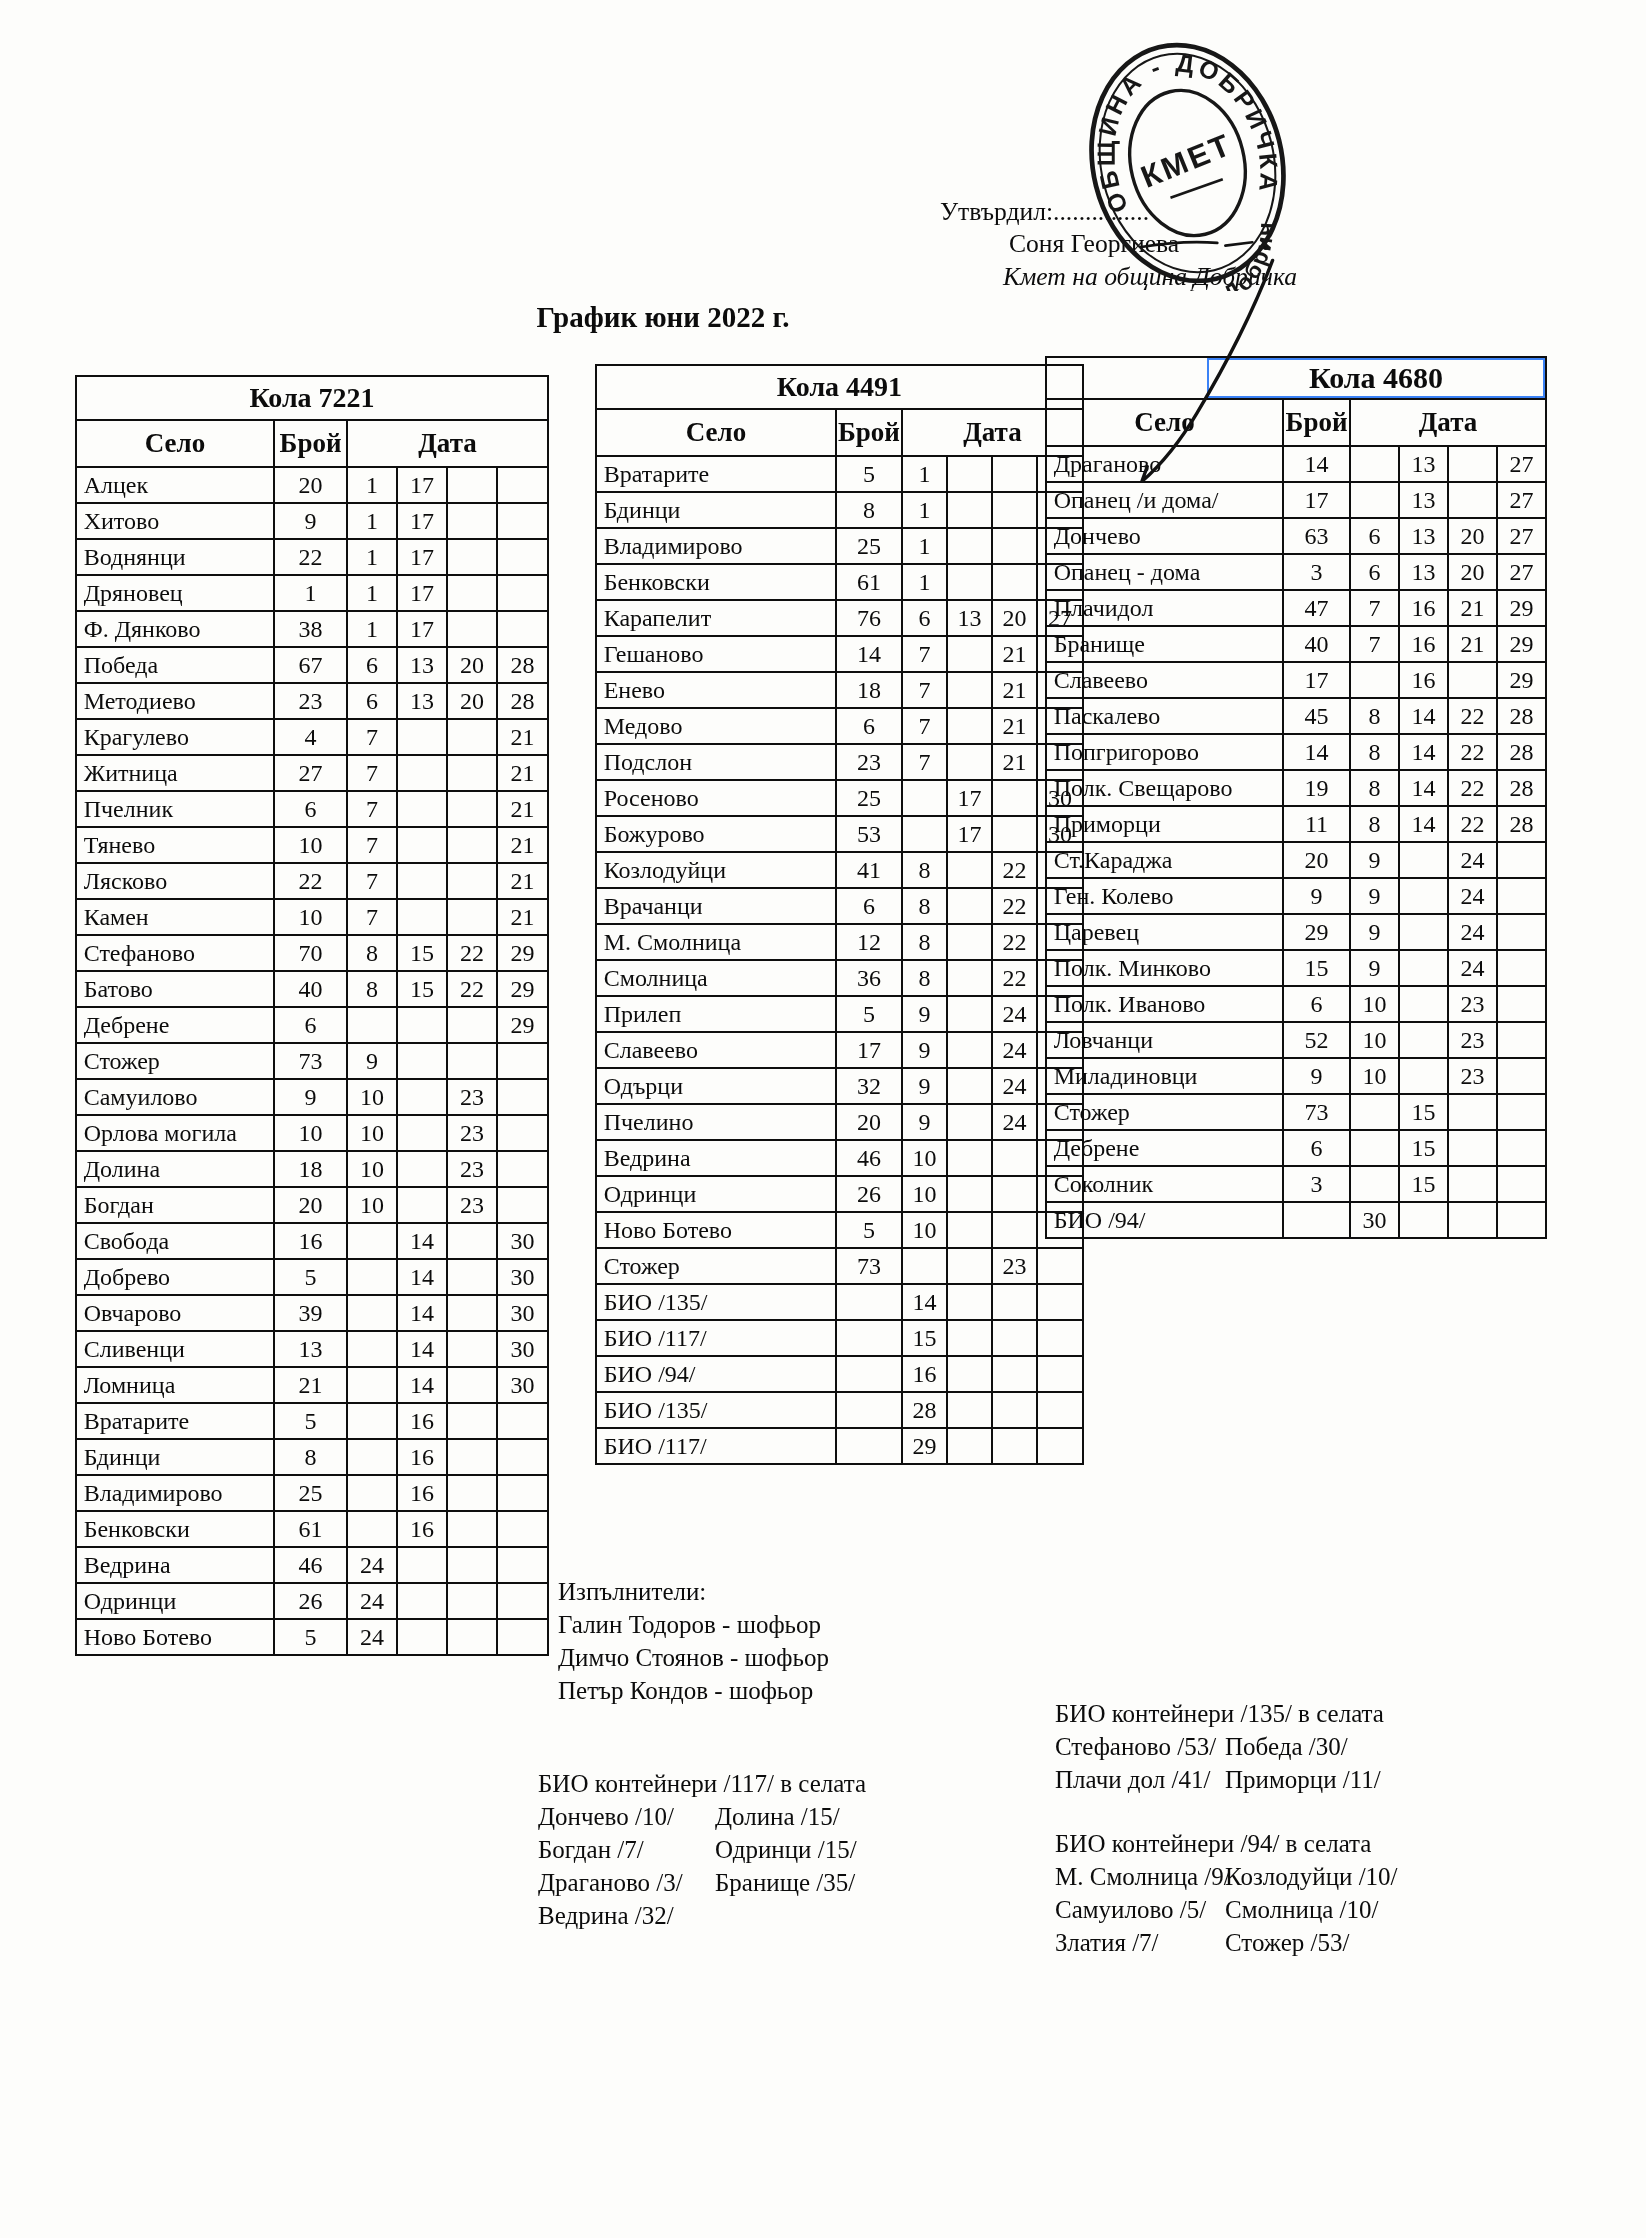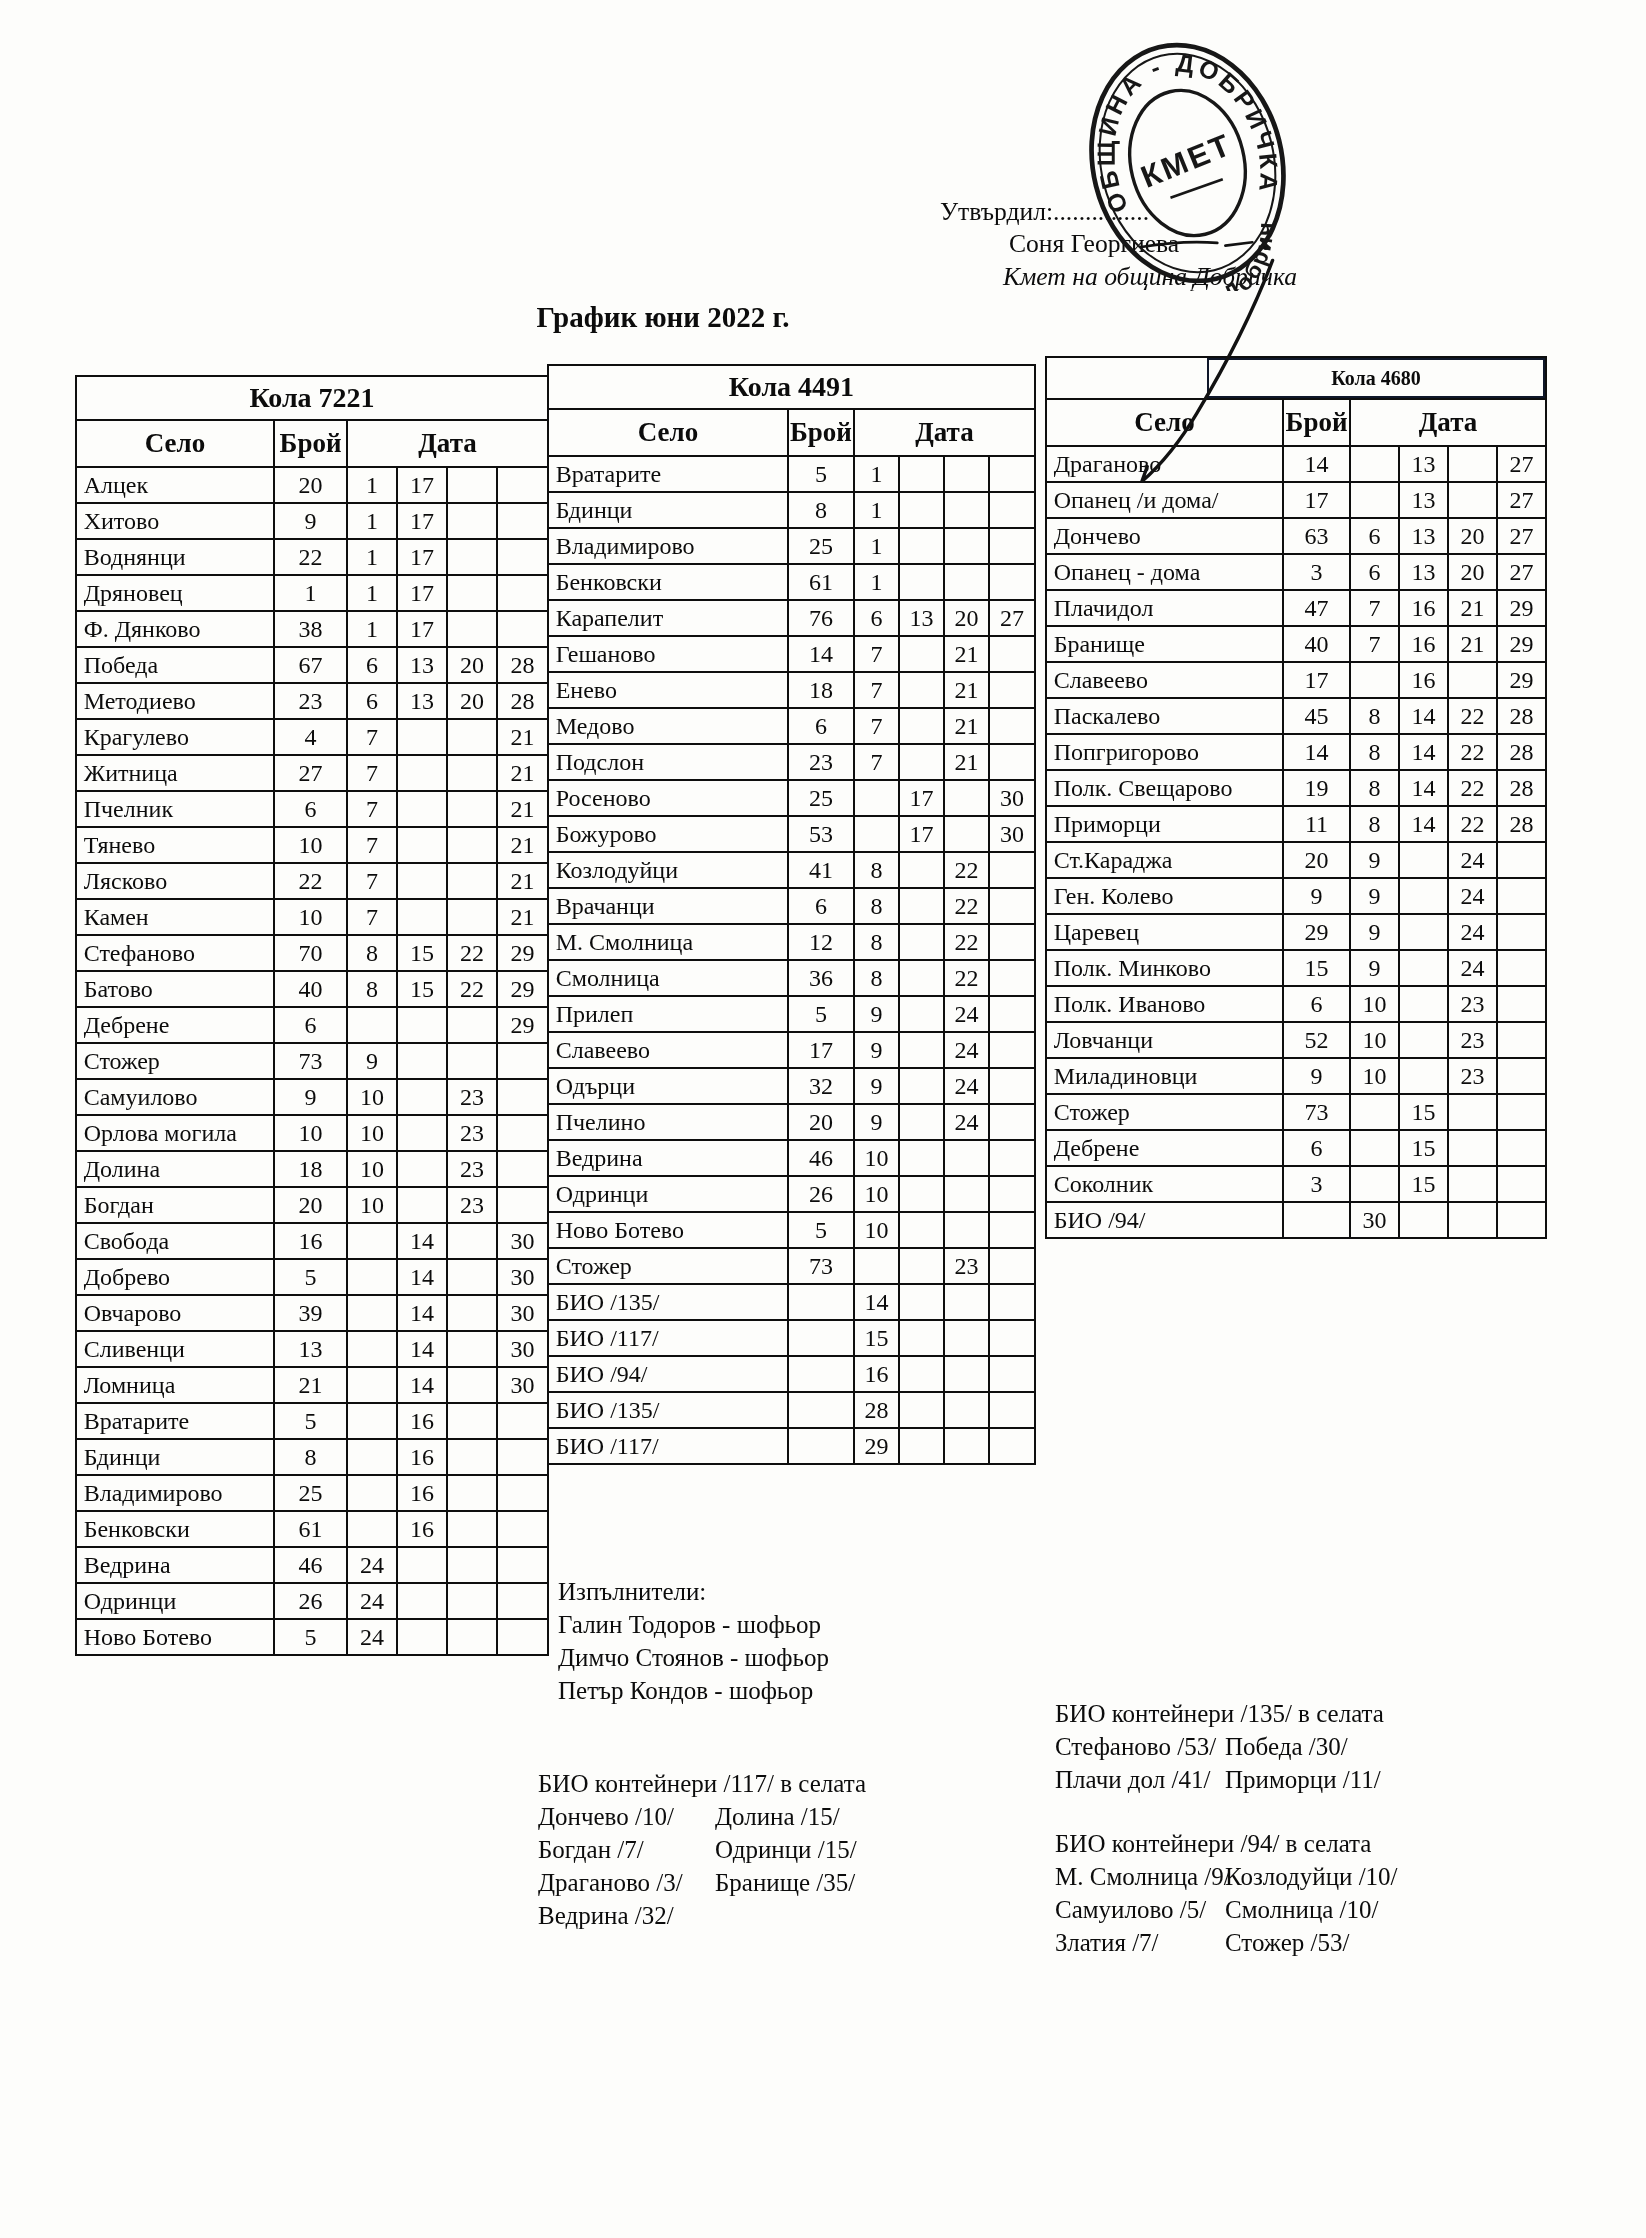--- a/index.html
+++ b/index.html
@@ -16,32 +16,32 @@
   .stamp .ringtxt{font-size:37px;font-weight:bold;letter-spacing:5px;}
   .stamp .ringtxt2{font-size:34px;font-weight:bold;letter-spacing:3px;}
   .stamp .centertxt{font-size:46px;font-weight:bold;letter-spacing:4px;}
   .ink{position:absolute;left:0;top:0;width:1646px;height:2239px;z-index:5;pointer-events:none;}
   
   .doc-title{position:absolute;left:663px;top:301px;transform:translateX(-50%);
              font-size:29px;font-weight:bold;white-space:nowrap;}
   
   .thost{position:absolute;z-index:1;}
   .t1{left:75px;top:375px;}
-  .t2{left:547px;top:364px;}
+  .t2{left:547px;top:364px;padding-left:48px;}
   .t3{left:1045px;top:356px;}
   table.grid{border-collapse:collapse;table-layout:fixed;}
   table.grid td{border:2px solid #0e0e0e;overflow:hidden;white-space:nowrap;}
   tr.title-row td{height:40px;text-align:center;font-weight:bold;font-size:28px;}
   tr.head-row td{height:43px;text-align:center;font-weight:bold;font-size:27px;}
   tr.data-row td{height:32px;font-size:24px;}
   td.vill{text-align:left;padding-left:6.7px;}
   td.cnt,td.dt{text-align:center;}
   td.indent-title{border:none;padding:0;}
-  .title-box{border:2px solid #0f172a;height:36px;line-height:36px;text-align:center;
-             font-weight:bold;font-size:20px;}
+  .title-box{border:2px solid #3b82f6;height:36px;line-height:36px;text-align:center;
+             font-weight:bold;font-size:30px;}
   
   .txtblock{position:absolute;font-size:25px;line-height:33px;white-space:nowrap;}
   .executors{left:558px;top:1575px;}
   .bio1{left:538px;top:1767px;}
   .bio2{left:1055px;top:1697px;}
   .bio3{left:1055px;top:1827px;}
   .bio-cols{position:relative;}
   .bio-col2{position:absolute;top:0;}
   .bio1 .bio-col2{left:177px;}
   .bio2 .bio-col2{left:170px;}

